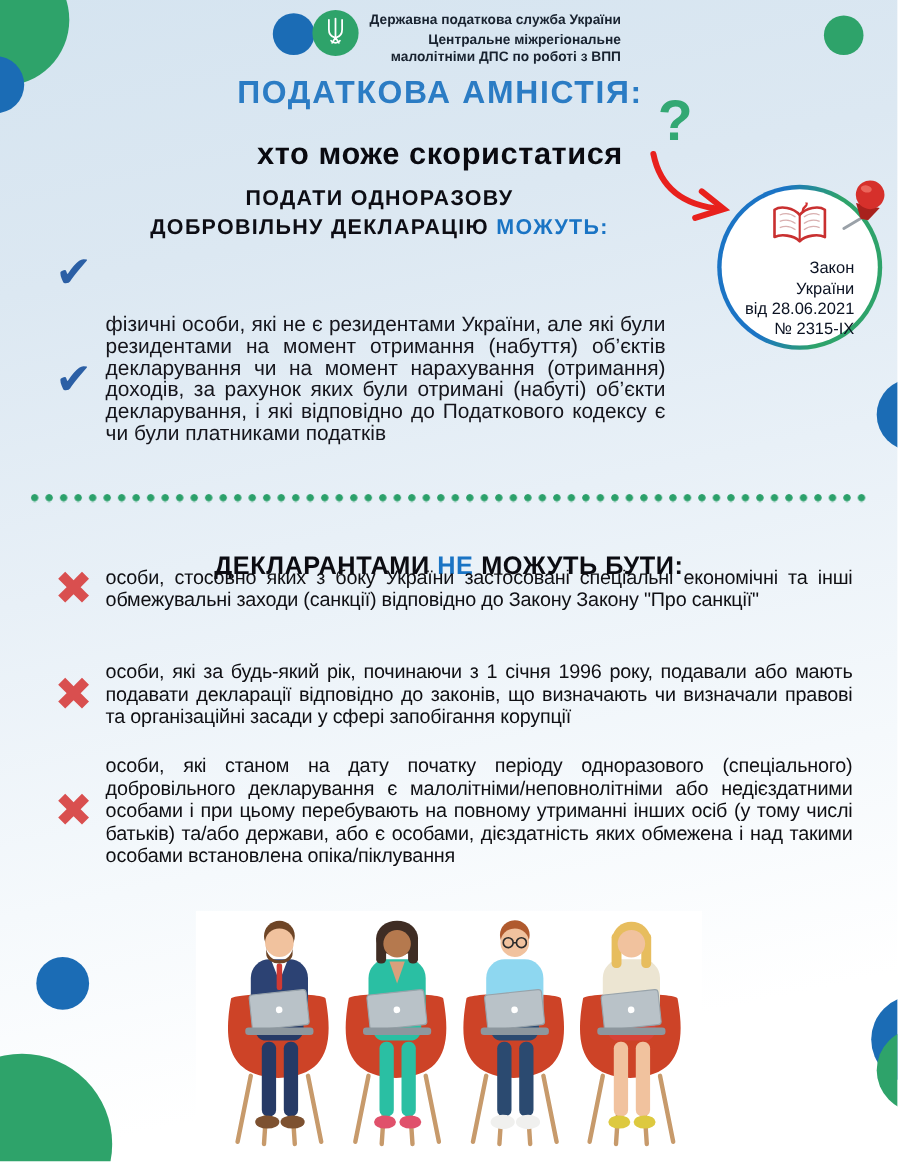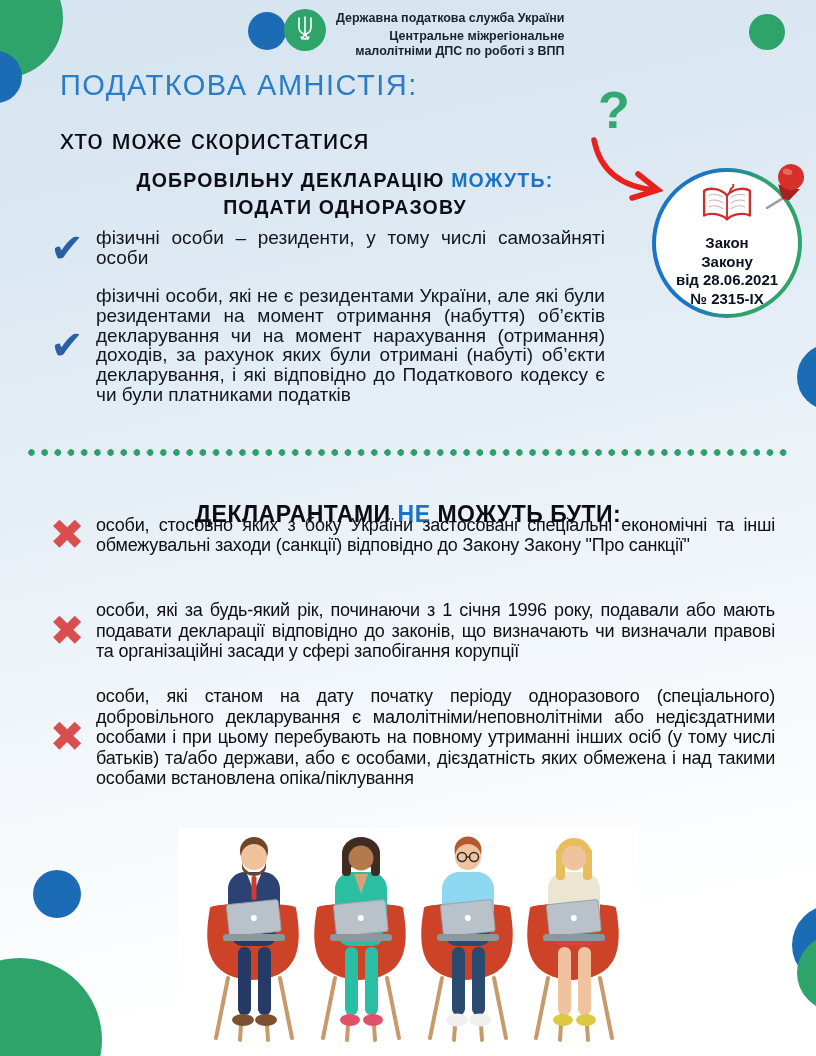--- a/index.html
+++ b/index.html
@@ -15,38 +15,38 @@
   
   .brand{position:absolute;left:248px;top:8px;display:flex;}
   .logo{position:relative;width:82px;height:50px;}
   .logo-blue{position:absolute;left:0;top:4px;width:38px;height:38px;border-radius:50%;background:#1b6cb5;}
   .logo-green{position:absolute;left:36px;top:1px;width:42px;height:42px;border-radius:50%;background:#2ea36a;display:flex;align-items:center;justify-content:center;}
   .org{margin-left:6px;padding-top:3px;color:#18222f;font-weight:bold;}
   .org .l1{font-size:12.5px;margin-bottom:4px;}
   .org .l2,.org .l3{font-size:12.5px;line-height:15px;text-align:right;}
 
   
-  .title{position:absolute;left:60px;top:68px;width:680px;font-weight:400;}
+  .title{position:absolute;left:60px;top:68px;width:680px;text-align:center;font-weight:700;}
   .title .t1{font-size:29px;letter-spacing:1.5px;color:#2b7cc4;line-height:34px;}
   .title .t2{font-size:28px;letter-spacing:0.5px;color:#0a0a10;line-height:34px;margin-top:21px;}
   .qmark{position:absolute;left:598px;top:80px;font-size:52px;font-weight:800;color:#33a873;}
 
   
   .subhead{position:absolute;left:60px;top:167px;width:570px;text-align:center;font-weight:800;color:#0d0d14;font-size:19.5px;line-height:27px;letter-spacing:1.2px;}
   .subhead .blue{color:#1a74c4;}
 
   
   .arrow{position:absolute;left:578px;top:130px;}
 
   
   .badge{position:absolute;left:652px;top:168px;width:150px;height:150px;border-radius:50%;
     background:linear-gradient(100deg,#1b74c5 35%,#2ea36a 65%);}
   .badge-inner{position:absolute;left:4px;top:4px;width:142px;height:142px;border-radius:50%;background:#fff;
     display:flex;flex-direction:column;align-items:center;padding-top:12px;box-sizing:border-box;}
-  .badge-text{margin-top:4px;text-align:center;font-weight:700;font-size:15px;line-height:18.5px;color:#0b1222;}
+  .badge-text{margin-top:4px;text-align:right;font-weight:400;font-size:15px;line-height:18.5px;color:#0b1222;}
   .pin{position:absolute;right:-8px;top:-6px;}
 
   
   .item{position:absolute;display:flex;align-items:center;}
   .icon-col{width:58px;flex:0 0 58px;text-align:center;}
   .check{color:#2b5fa5;font-size:40px;font-weight:bold;line-height:1;display:inline-block;}
   .cross{color:#d94f4f;font-size:42px;font-weight:bold;line-height:1;display:inline-block;}
   .item p{margin:0;text-align:justify;}
   .can-text{font-size:19px;line-height:19.8px;color:#15151c;}
   .x-text{font-size:18px;line-height:20.5px;color:#0f0f13;letter-spacing:-0.2px;}
@@ -106,22 +106,22 @@
     </div>
   </header>
 
   <div class="title">
     <div class="t1">ПОДАТКОВА АМНІСТІЯ:</div>
     <div class="t2">хто може скористатися</div>
   </div>
   <div class="qmark">?</div>
 
   <div class="subhead">
+    <div>ПОДАТИ ОДНОРАЗОВУ</div>
     <div><span>ДОБРОВІЛЬНУ ДЕКЛАРАЦІЮ</span> <span class="blue">МОЖУТЬ:</span></div>
-    <div>ПОДАТИ ОДНОРАЗОВУ</div>
   </div>
 
   <div class="arrow">
     <svg width="100" height="78" viewBox="0 0 100 78">
       <g fill="none" stroke="#e8211d" stroke-width="5.5" stroke-linecap="round">
         <path d="M16,10 C22,40 42,57 78,60"></path>
         <path d="M60,44 L80,60 L54,68"></path>
       </g>
     </svg>
   </div>
@@ -131,40 +131,39 @@
       <span>
         <svg width="56" height="42" viewBox="0 0 56 44">
           <path d="M31,9 C30,3 37,5 34,-1" fill="none" stroke="#d03030" stroke-width="2.2" stroke-linecap="round"></path>
           <path d="M28,12 C22,5 10,3 4,7 L4,33 C10,30 22,31 28,37 C34,31 46,30 52,33 L52,7 C46,3 34,5 28,12 Z" fill="#ffffff" stroke="#c93030" stroke-width="2.5" stroke-linejoin="round"></path>
           <path d="M28,12 L28,37" stroke="#c93030" stroke-width="2"></path>
           <path d="M9,12 C14,10 20,11 24,14 M9,18 C14,16 20,17 24,20 M9,24 C14,22 20,23 24,26 M32,14 C36,11 42,10 47,12 M32,20 C36,17 42,16 47,18 M32,26 C36,23 42,22 47,24" stroke="#d9b0b0" stroke-width="1.2" fill="none"></path>
         </svg>
       </span>
       <div class="badge-text">
         <div>Закон</div>
-        <div>Закону</div>
+        <div>України</div>
         <div>від 28.06.2021</div>
         <div>№ 2315-IX</div>
       </div>
     </div>
     <span class="pin">
       <svg width="50" height="54" viewBox="0 0 50 54">
         <g transform="rotate(12 30 20)">
           <path d="M28,36 L13,50" stroke="#9aa1a8" stroke-width="2.6" stroke-linecap="round"></path>
           <path d="M19,25 L41,25 L33,38 L26,38 Z" fill="#a8211d"></path>
           <circle cx="30" cy="15" r="13" fill="#d6302b"></circle>
           <ellipse cx="25.5" cy="10.5" rx="5" ry="3.2" fill="#ef6f64" opacity="0.85"></ellipse>
         </g>
       </svg>
     </span>
   </div>
 
   <div class="item can-item1">
     <div class="icon-col"><span class="check">✔</span></div>
-    <p class="can-text">фізичні особи – резиденти, у тому числі самозайняті особи</p>
   </div>
   <div class="item can-item2">
     <div class="icon-col"><span class="check">✔</span></div>
     <p class="can-text">фізичні особи, які не є резидентами України, але які були резидентами на момент отримання (набуття) об’єктів декларування чи на момент нарахування (отримання) доходів, за рахунок яких були отримані (набуті) об’єкти декларування, і які відповідно до Податкового кодексу є чи були платниками податків</p>
   </div>
 
   <div class="dots"></div>
 
   <div class="heading2"><span>ДЕКЛАРАНТАМИ</span> <span class="blue">НЕ</span> <span>МОЖУТЬ БУТИ:</span></div>
 

